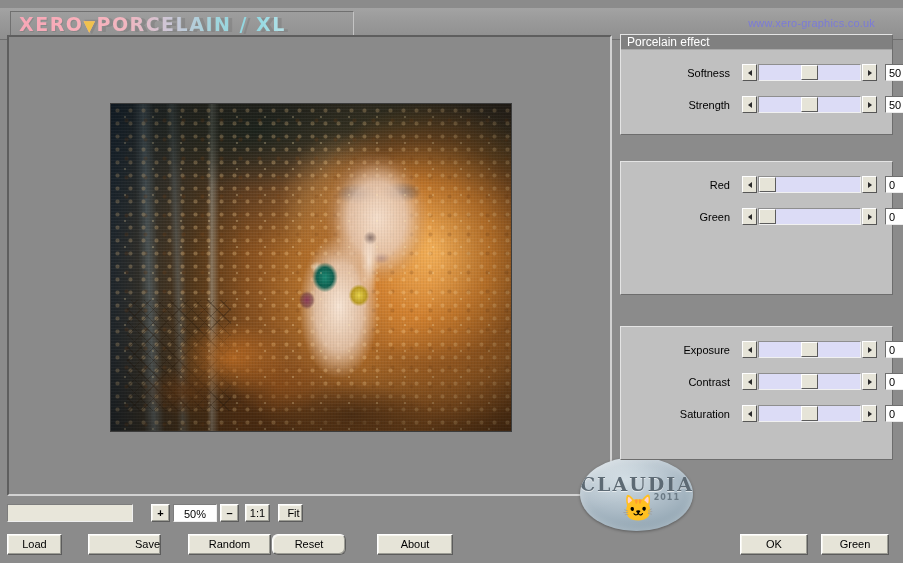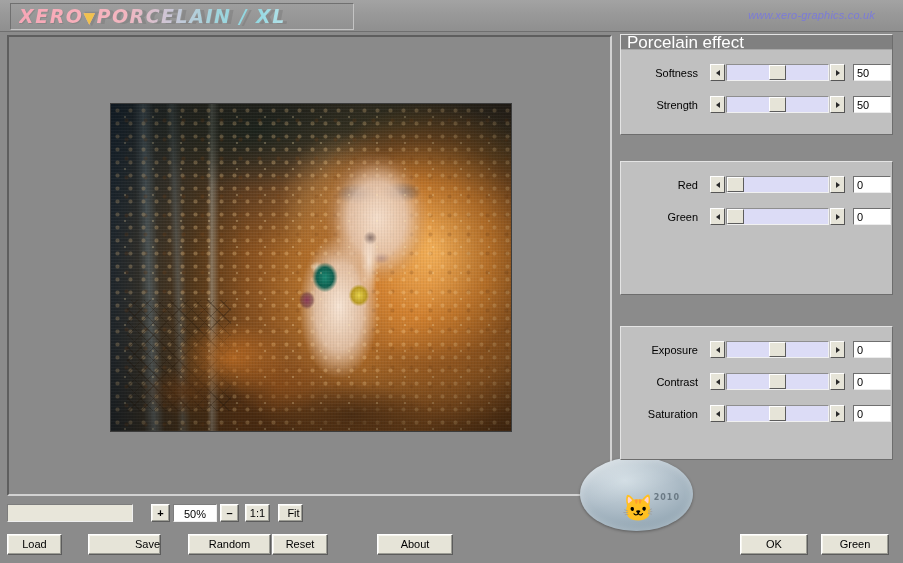--- a/index.html
+++ b/index.html
@@ -19,26 +19,25 @@
   #app {
     position: relative;
     width: 903px;
     height: 563px;
     background: #8b8b8b;
   }
 
   
   #titlebar {
     position: absolute;
-    left: 0; top: 0;
+    left: 0; top: 8px;
     width: 903px; height: 31px;
     background: linear-gradient(180deg,#a3a3a3 0%, #9a9a9a 40%, #8f8f8f 100%);
     border-bottom: 1px solid #6f6f6f;
     overflow: hidden;
-    font-style: italic;
   }
   #title-inset {
     position: absolute;
     left: 10px; top: 3px;
     width: 342px; height: 25px;
     border-top: 1px solid #707070;
     border-left: 1px solid #707070;
     border-right: 1px solid #c4c4c4;
     border-bottom: 1px solid #c4c4c4;
     background: linear-gradient(180deg,#9e9e9e,#919191);
@@ -266,21 +265,21 @@
   }
   #zoom-minus { position:absolute; left:213px; top:0; width:19px; height:18px; line-height:16px; font-weight:bold; }
   #zoom-11    { position:absolute; left:238px; top:0; width:25px; height:18px; line-height:16px; }
   #zoom-fit   { position:absolute; left:271px; top:0; width:25px; height:18px; line-height:16px;padding-left:6px; }
 
   
   .bigbtn { position:absolute; top:534px; height:21px; line-height:19px; }
   #btn-load   { left:7px;   width:55px; }
   #btn-save   { left:88px;  width:73px;text-align:right; }
   #btn-random { left:188px; width:83px; }
-  #btn-reset  { left:272px; width:56px; }
+  #btn-reset  { left:272px; width:74px;border-radius:6px; }
   #btn-about  { left:377px; width:76px; }
   #btn-ok     { left:740px; width:68px; }
   #btn-cancel { left:821px; width:68px; }
 
   
   .group {
     position: absolute;
     left: 620px;
     width: 273px;
     background: #c0c0c0;
@@ -290,30 +289,31 @@
     border-bottom: 1px solid #6d6d6d;
     box-sizing: border-box;
   }
   #group-porcelain   { top: 34px;  height: 101px; }
   #group-channel     { top: 161px; height: 134px; }
   #group-compensation{ top: 326px; height: 134px; }
   .group-title {
     height: 15px;
     background: #808080;
     color: #ffffff;
-    font-size: 17px;
+    font-size: 12px;
     line-height: 15px;
     padding-left: 6px;
     box-sizing: border-box;
     border-bottom: 1px solid #a8a8a8;
   }
   .row {
     position: relative;
     height: 18px;
     margin-top: 14px;
+    margin-left: 32px;
   }
   .row-label {
     position: absolute;
     left: 0; top: 0;
     width: 83px;
     height: 18px;
     line-height: 18px;
     text-align: right;
     font-size: 11px;
     color: #000;
@@ -419,21 +419,22 @@
       <div class="layer l-face"></div>
       <div class="layer l-hand"></div>
       <div class="layer l-rings"></div>
       <div class="layer l-sparkle"></div>
       <div class="layer l-texture"></div>
       <div class="layer l-vign"></div>
     </div>
   </div>
 
   <div id="watermark">
-    <div id="wm-year">2010</div>
+    <div id="wm-text">CLAUDIA</div>
+    <div id="wm-year">2011</div>
     <div id="wm-cat">🐱</div>
   </div>
 
   <div id="zoombar">
     <div class="progressbar"></div>
     <div class="btn" id="zoom-plus">+</div>
     <div id="zoom-value">50%</div>
     <div class="btn" id="zoom-minus">–</div>
     <div class="btn" id="zoom-11">1:1</div>
     <div class="btn" id="zoom-fit">Fit</div>

